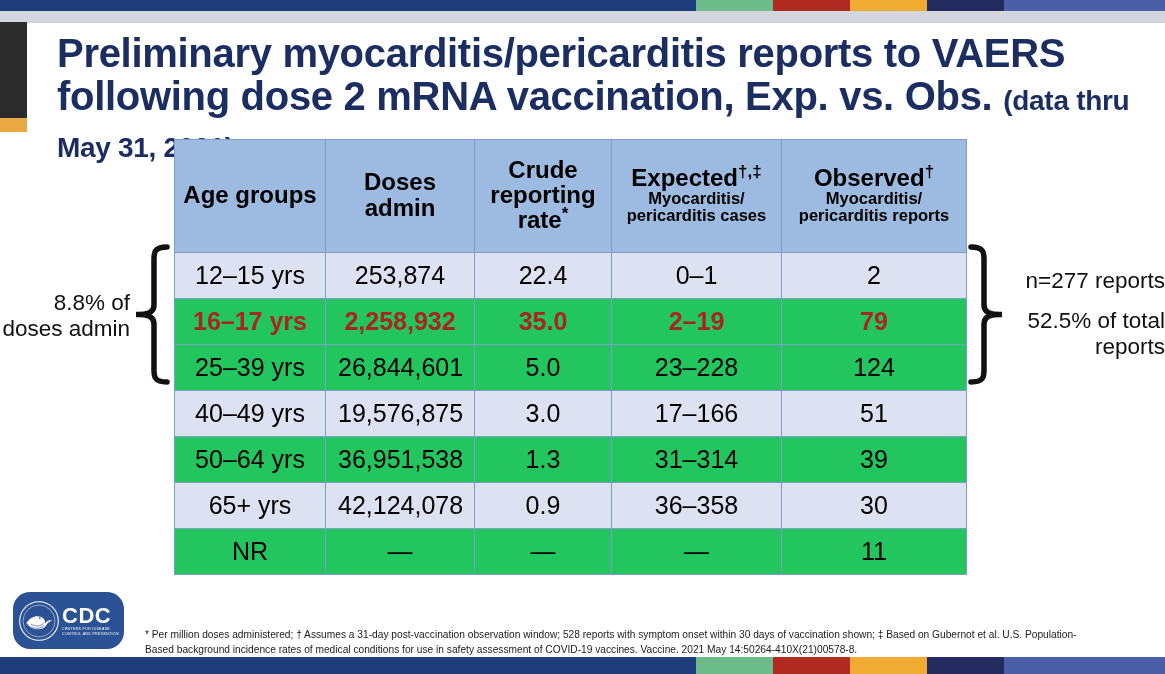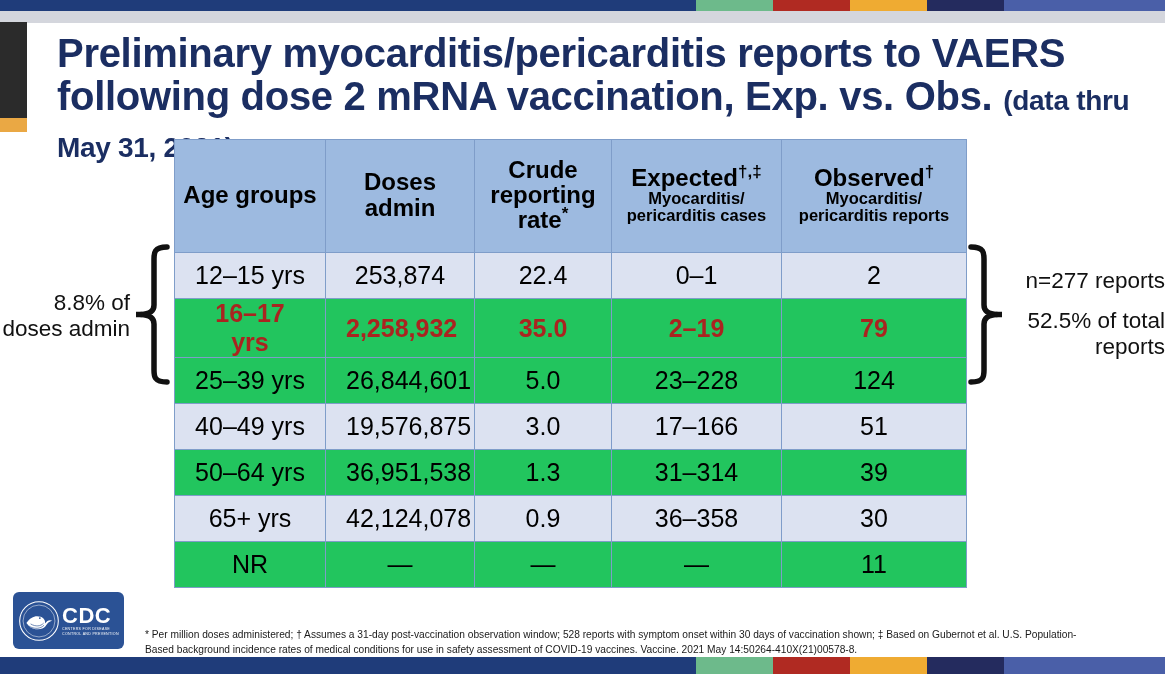--- a/index.html
+++ b/index.html
@@ -88,21 +88,21 @@
     line-height: 1.05;
   }
   th .big   { display: block; font-size: 24px; }
   th .small { display: block; font-size: 16.5px; }
   th.align-bottom { vertical-align: bottom; }
   th sup { font-size: 17px; vertical-align: super; line-height: 0; }
 
   tbody td {
     height: 46px;
     font-size: 25px;
-    padding: 0 20px;
+    padding: 0 12px;
   }
   tr.shade td { background: #dce2f1; }
   tr.plain td { background: #22c55e; }
   tr.hl td { color: #aa2420; font-weight: bold; }
 
   
   .brace {
     position: absolute;
     font-family: "Liberation Serif", serif;
     color: #111111;
@@ -146,21 +146,21 @@
     color: #1a1a1a;
     text-align: left;
   }
 
   
   .cdc-logo {
     position: absolute;
     left: 13px; top: 592px;
     width: 111px; height: 57px;
     background: #2b5295;
-    border-radius: 6px;
+    border-radius: 17px;
     display: flex;
     align-items: center;
   }
   .cdc-seal {
     width: 42px; height: 42px;
     margin-left: 5px;
     flex: none;
   }
   .cdc-text {
     margin-left: 2px;

